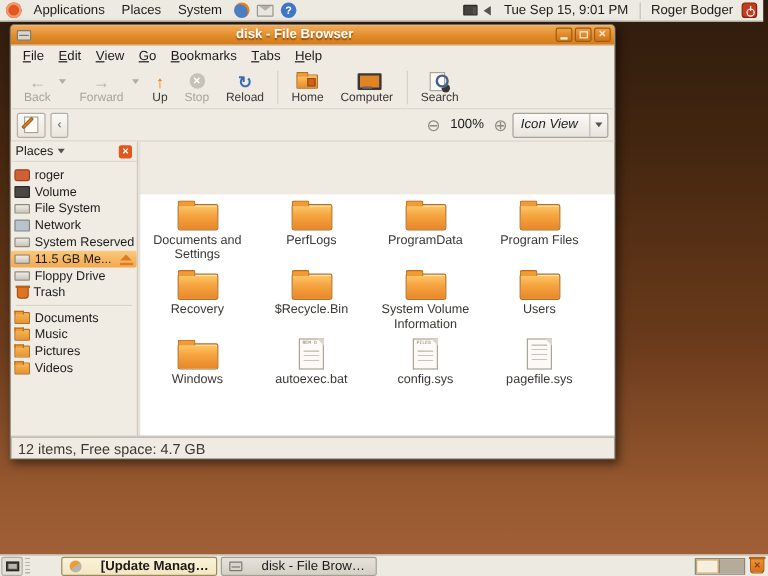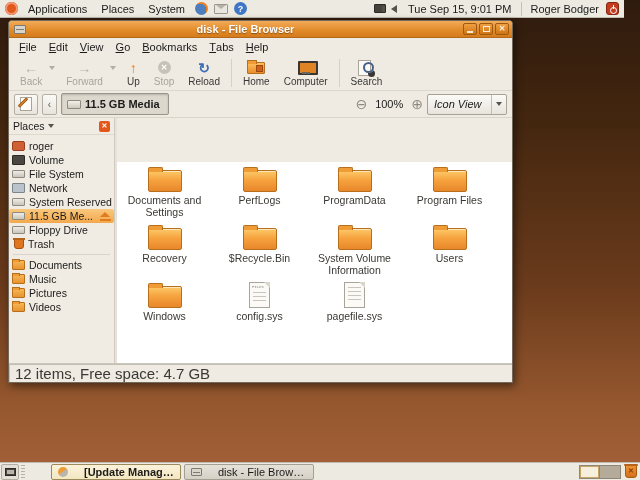--- a/index.html
+++ b/index.html
@@ -2,21 +2,21 @@
 <html><head>
 <meta charset="utf-8">
 <style>
   html,body{margin:0;padding:0;}
   *{box-sizing:border-box;}
   .desktop{position:relative;width:640px;height:480px;overflow:hidden;
     background:linear-gradient(180deg,#2f1b0e 0%,#43260f 25%,#6b3b1c 60%,#96582f 85%,#a5613a 100%);
     font-family:"Liberation Sans",sans-serif;color:#1c1b19;}
 
   
-  .top-panel{position:absolute;top:0;left:0;right:16px;height:18px;background:#edeae2;
+  .top-panel{position:absolute;top:0;left:0;right:4px;height:18px;background:#edeae2;
     border-bottom:1px solid #bdb9ae;display:flex;align-items:center;font-size:11px;}
   .tp-left{display:flex;align-items:center;height:100%;}
   .tp-right{margin-left:auto;display:flex;align-items:center;height:100%;}
   .tp-menu{padding:0 7px;height:100%;display:flex;align-items:center;cursor:default;}
   .logo-ubuntu{width:13px;height:13px;border-radius:50%;background:#e2571c;margin:0 3px 0 5px;
     box-shadow:inset 0 0 0 2px #f29872, inset 0 0 0 3px #e2571c;}
   .tp-ico{margin:0 3px;display:inline-block;}
   .firefox-ico{width:13px;height:13px;border-radius:50%;
     background:radial-gradient(circle at 38% 62%,#4d7fc0 55%,#ee7f1e 58%);}
   .mail-ico{width:14px;height:10px;background:#e9e6df;border:1px solid #9a968c;position:relative;border-radius:1px;}
@@ -144,21 +144,21 @@
   .file-ico .fold{position:absolute;top:-1px;right:-1px;width:0;height:0;
     border-left:6px solid transparent;border-top:6px solid #d9d5ca;}
   .file-ico .preview{position:absolute;top:2px;left:2px;font-size:4px;line-height:1;color:#8a867c;
     font-family:"Liberation Mono",monospace;white-space:nowrap;}
   .file-ico .lines{position:absolute;left:3px;right:3px;top:9px;bottom:4px;
     background:repeating-linear-gradient(180deg,#c9c5ba 0 1px,transparent 1px 4px);}
   .file-ico.plain .lines{top:4px;}
 
   .statusbar{height:19px;flex:none;border-top:1px solid #cac6bc;display:flex;align-items:center;}
   .status-field{flex:1;height:100%;border:1px solid #c2beb4;border-right:none;border-bottom:none;
-    display:flex;align-items:center;padding:0 5px;font-size:15px;color:#3a3834;}
+    display:flex;align-items:center;padding:0 5px;font-size:12px;color:#3a3834;}
 
   
   .bottom-panel{position:absolute;left:0;right:0;bottom:0;height:18px;background:#edeae2;
     border-top:1px solid #bdb9ae;display:flex;align-items:center;font-size:11px;}
   .showdesk{width:18px;height:16px;margin-left:1px;border:1px solid #b1ada3;border-radius:2px;
     background:#e3dfd6;display:flex;align-items:center;justify-content:center;}
   .sd-ico{width:11px;height:8px;background:#4a4743;border:1px solid #2c2a26;position:relative;}
   .sd-ico::before{content:"";position:absolute;inset:1px;background:#b9b5ab;}
   .panel-grip{width:4px;height:13px;margin:0 2px;
     background:repeating-linear-gradient(180deg,#b5b1a7 0 1px,transparent 1px 3px);}
@@ -288,24 +288,20 @@
       </span>
     </div>
 
     <div class="locbar">
       <span class="loc-edit">
         <span class="sheet">
             <span class="pencil"></span>
           </span>
       </span>
       <span class="loc-back">‹</span>
-      <span class="path-btn">
-        <span class="drive-ic"></span>
-        <span>11.5 GB Media</span>
-      </span>
       <span class="loc-spacer"></span>
       <span class="zoom-glyph">⊖</span>
       <span class="zoom-level">100%</span>
       <span class="zoom-glyph">⊕</span>
       <span class="combo">
         <span class="val">Icon View</span>
         <span class="chev-cell">
             <span class="chev-down"></span>
           </span>
       </span>
@@ -420,20 +416,30 @@
               <span class="ico-wrap">
                 <span class="folder-ico"></span>
               </span>
               <span class="lbl">Users</span>
             </div>
           <div class="cell">
               <span class="ico-wrap">
                 <span class="folder-ico"></span>
               </span>
               <span class="lbl">Windows</span>
+            </div>
+          <div class="cell">
+              <span class="ico-wrap">
+                <span class="file-ico">
+                  <span class="fold"></span>
+                  <span class="preview">REM D</span>
+                  <span class="lines"></span>
+                </span>
+              </span>
+              <span class="lbl">autoexec.bat</span>
             </div>
           <div class="cell">
               <span class="ico-wrap">
                 <span class="file-ico">
                   <span class="fold"></span>
                   <span class="preview">FILES</span>
                   <span class="lines"></span>
                 </span>
               </span>
               <span class="lbl">config.sys</span>

